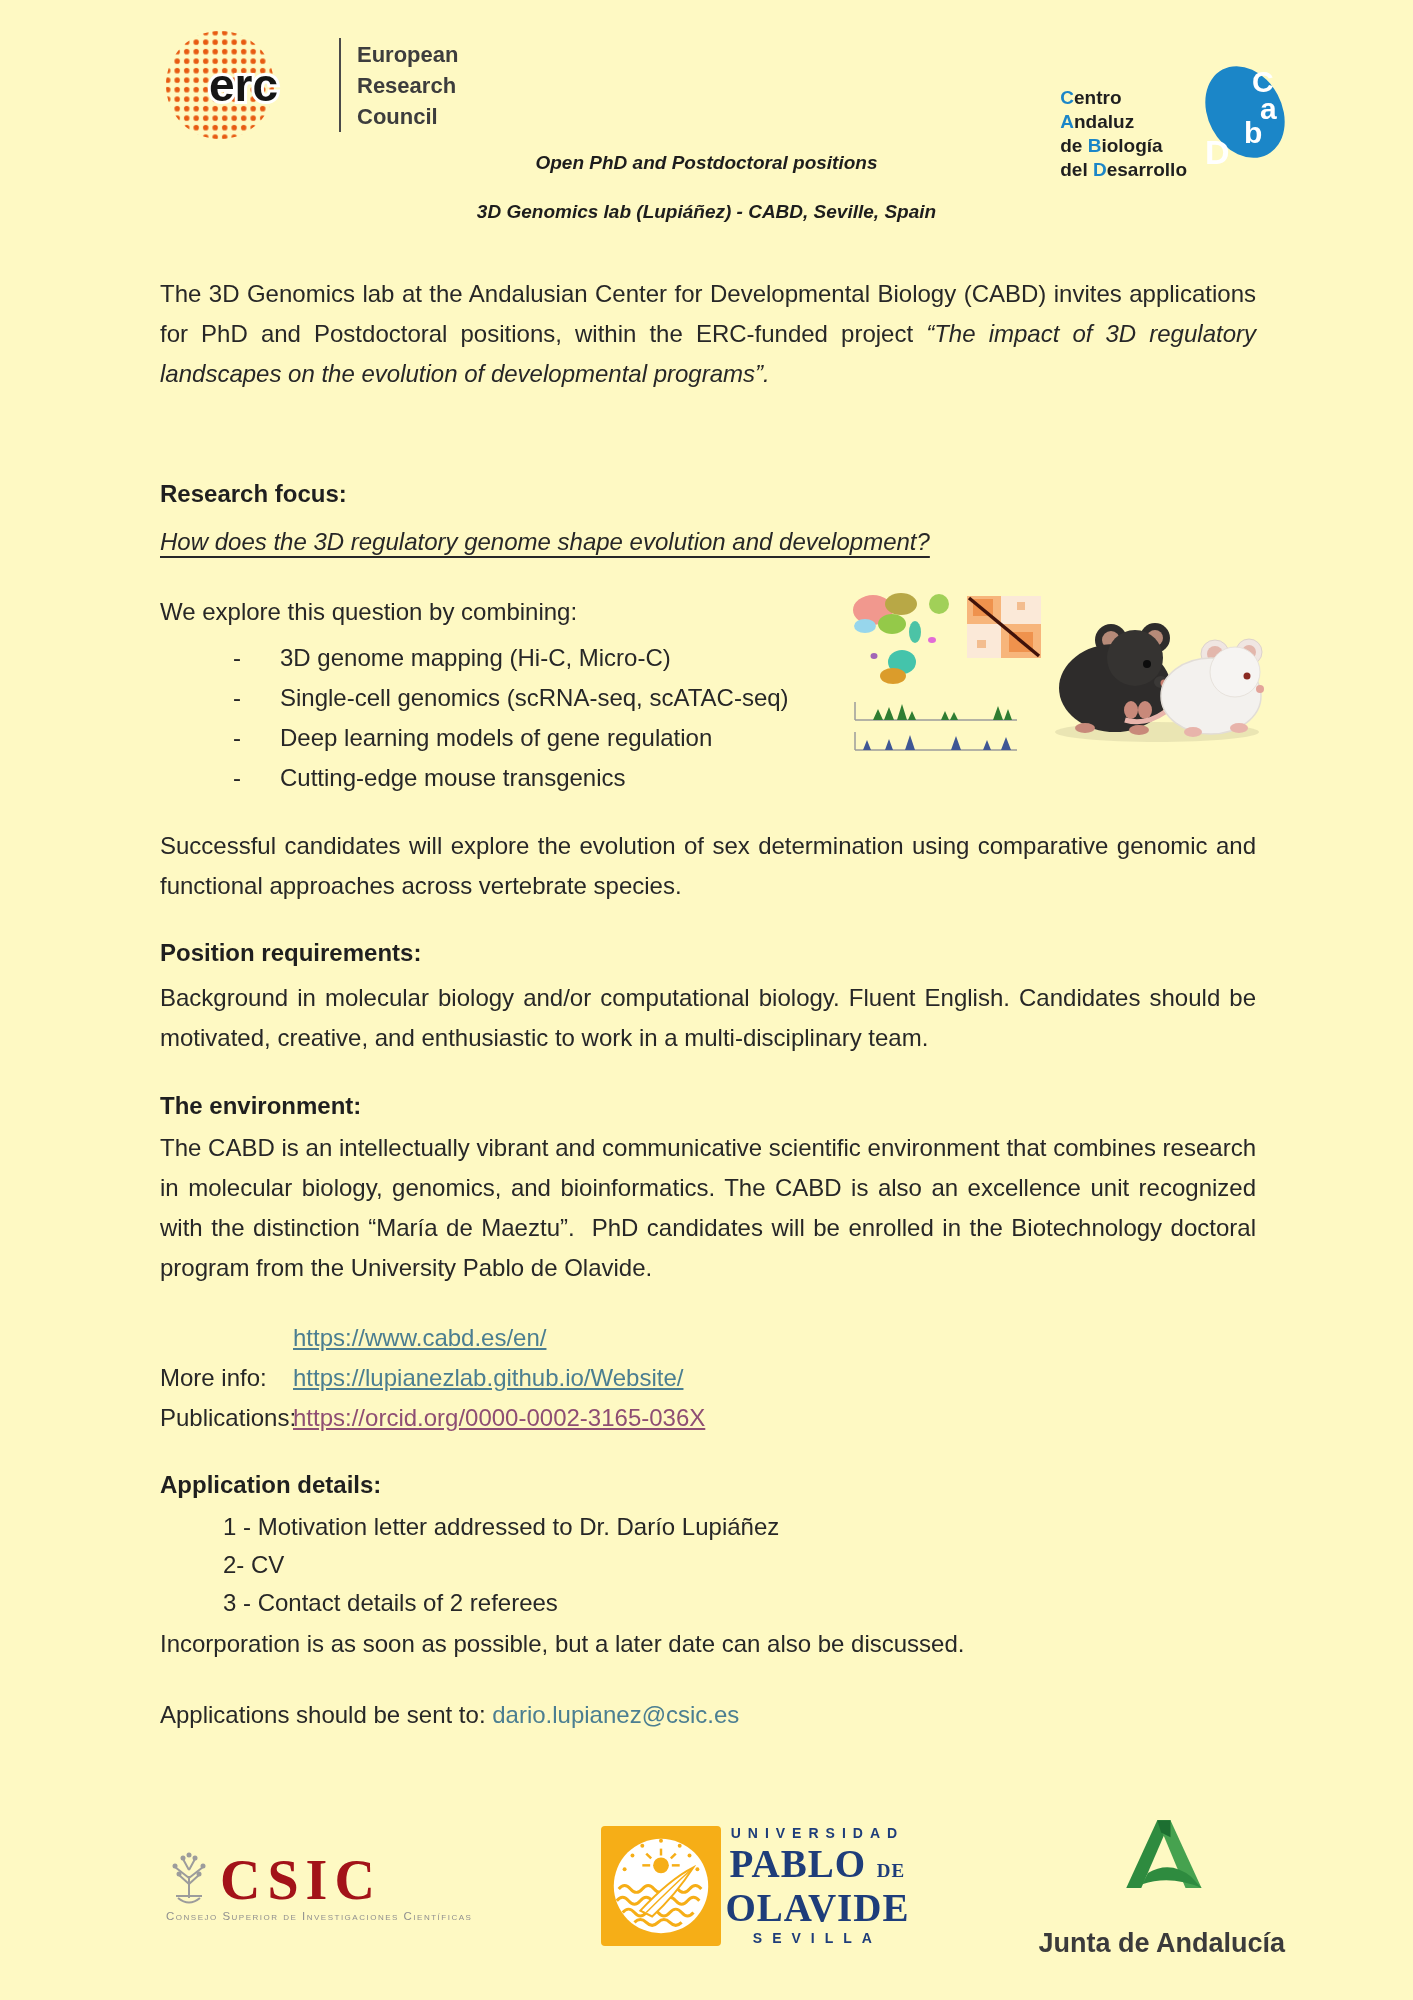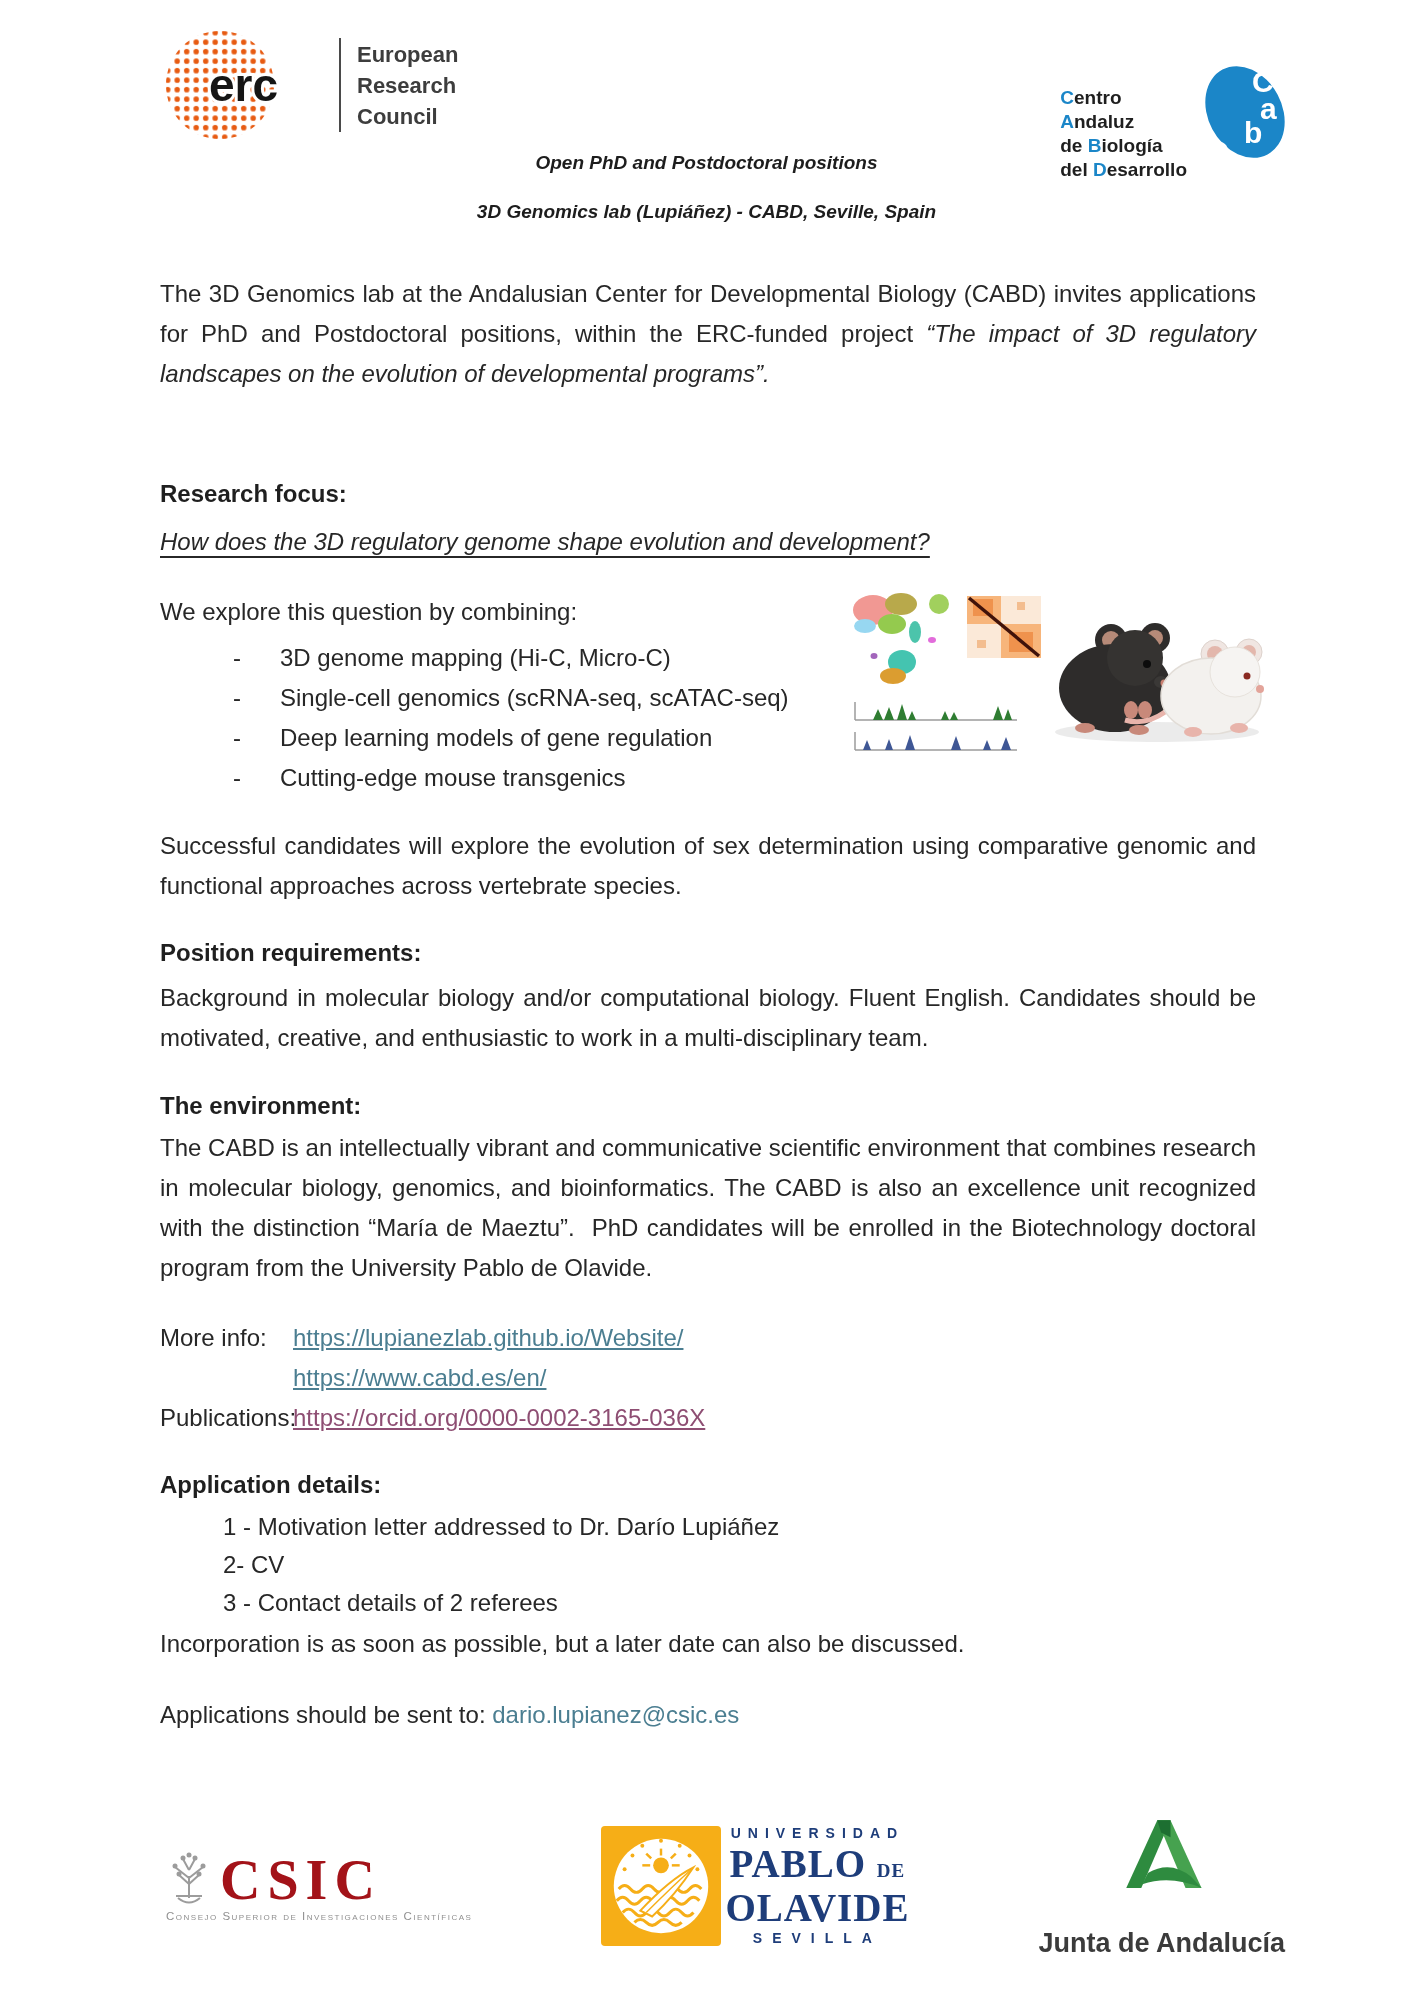--- a/index.html
+++ b/index.html
@@ -1,18 +1,18 @@
 <!DOCTYPE html>
 <html><head>
 <meta charset="utf-8">
 <style>
   html,body { margin:0; padding:0; background:#e8e8e8; }
   .page {
     position:relative; width:1413px; height:2000px; margin:0 auto;
-    background:#ffffff; overflow:hidden;
+    background:#fef9c3; overflow:hidden;
     font-family:"Liberation Sans", sans-serif; color:#272727;
   }
 
   
   .header { display:flex; justify-content:space-between; align-items:flex-start;
             padding:28px 118px 0 163px; height:134px; box-sizing:border-box; }
   .erc { display:flex; align-items:center; }
   .erc-divider { width:2px; height:94px; background:#4a4a4a; margin:0 16px 0 8px; }
   .erc-org { font-size:22px; font-weight:700; color:#3d3d3d; line-height:31px; }
   .cabd { display:flex; align-items:flex-start; gap:10px; margin-top:30px; }
@@ -237,26 +237,26 @@
     <p class="p" id="p-success">Successful candidates will explore the evolution of sex determination using comparative genomic and functional approaches across vertebrate species.</p>
 
     <p class="h" id="h-req">Position requirements:</p>
     <p class="p" id="p-req">Background in molecular biology and/or computational biology. Fluent English. Candidates should be motivated, creative, and enthusiastic to work in a multi-disciplinary team.</p>
 
     <p class="h" id="h-env">The environment:</p>
     <p class="p" id="p-env">The CABD is an intellectually vibrant and communicative scientific environment that combines research in molecular biology, genomics, and bioinformatics. The CABD is also an excellence unit recognized with the distinction “María de Maeztu”.&nbsp; PhD candidates will be enrolled in the Biotechnology doctoral program from the University Pablo de Olavide.</p>
 
     <div id="links">
       <div class="link-row">
+        <span class="link-label"></span>
+        <a class="site" href="#">https://www.cabd.es/en/</a>
+      </div>
+      <div class="link-row">
         <span class="link-label">More info:</span>
         <a class="site" href="#">https://lupianezlab.github.io/Website/</a>
-      </div>
-      <div class="link-row">
-        <span class="link-label"></span>
-        <a class="site" href="#">https://www.cabd.es/en/</a>
       </div>
       <div class="link-row">
         <span class="link-label">Publications:</span>
         <a class="orcid" href="#">https://orcid.org/0000-0002-3165-036X</a>
       </div>
     </div>
 
     <p class="h" id="h-app">Application details:</p>
     <div class="app-items">
       <div>1 - Motivation letter addressed to Dr. Darío Lupiáñez</div>

